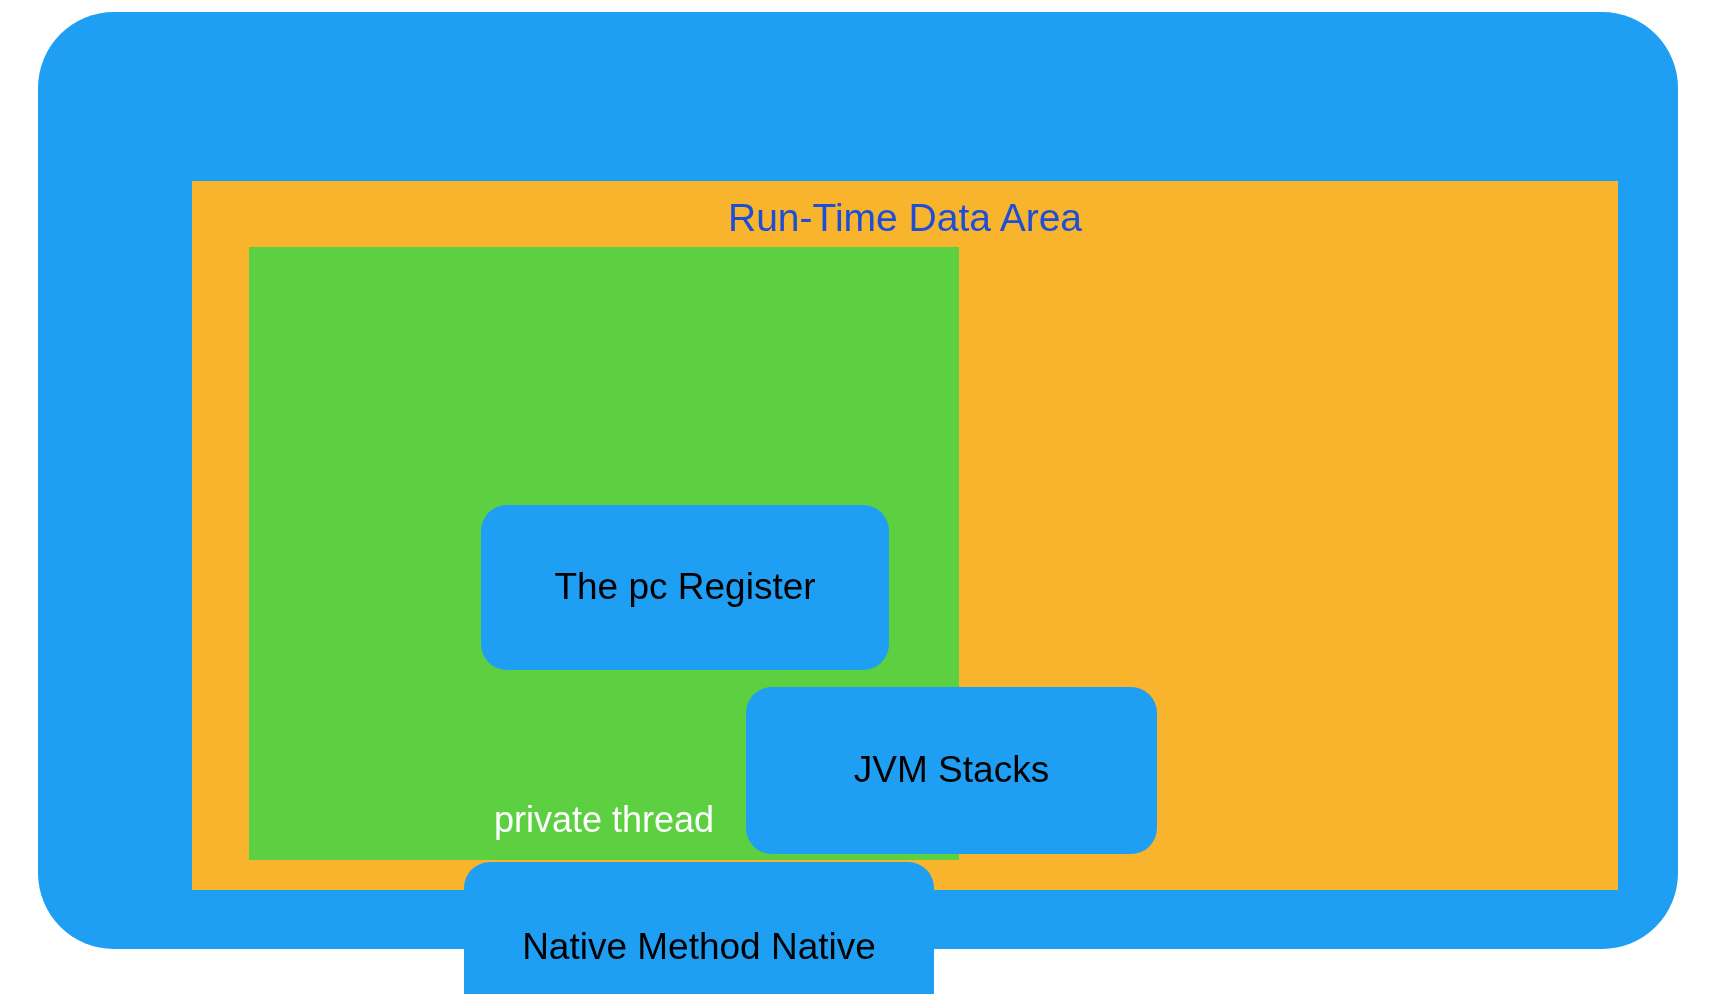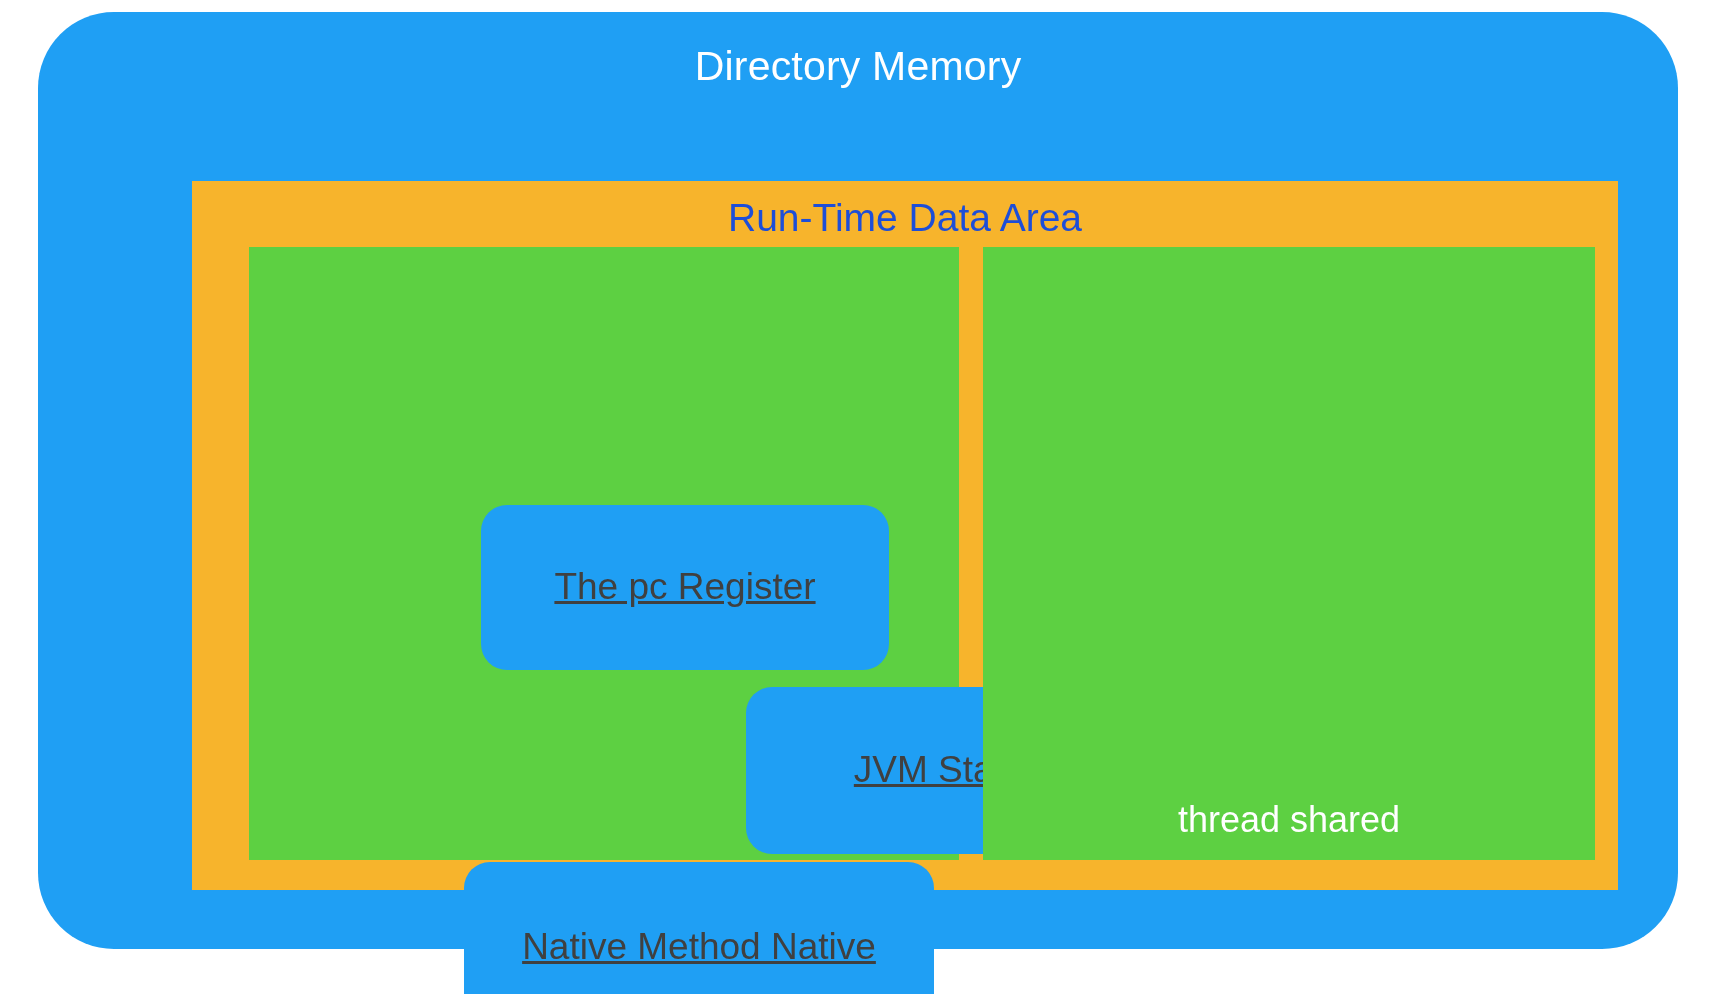--- a/index.html
+++ b/index.html
@@ -101,56 +101,51 @@
     box-sizing: border-box;
   }
 
   .comp-pc     { left: 232px;  top: 258px; width: 408px; height: 165px; }
   .comp-jvm    { left: 497px;  top: 440px; width: 411px; height: 167px; }
   .comp-native { left: 215px;  top: 615px; width: 470px; height: 170px; }
 
   .comp-label {
     display: block;
     text-align: left;
-    color: #404040;
+    color: #000000;
     font-size: 37px;
     line-height: 1.15;
     white-space: nowrap;
-    text-decoration: underline;
   }
 </style>
 </head>
 <body>
 
 <div class="canvas">
 
   <div class="outer-box">
 
-    <div class="outer-title">Directory Memory</div>
 
     <div class="rtda-box">
 
       <div class="rtda-title">Run-Time Data Area</div>
     </div>
 
     <div class="panel panel-left">
 
       <div class="comp comp-pc">
         <span class="comp-label">The pc Register</span>
       </div>
 
       <div class="comp comp-jvm">
         <span class="comp-label">JVM Stacks</span>
       </div>
 
       <div class="comp comp-native">
         <span class="comp-label">Native Method Native</span>
       </div>
 
+      <div class="panel-footer">private thread</div>
     </div>
 
-    <div class="panel panel-right">
-
-      <div class="panel-footer">thread shared</div>
-    </div>
 
   </div>
 </div>
 
 </body></html>

